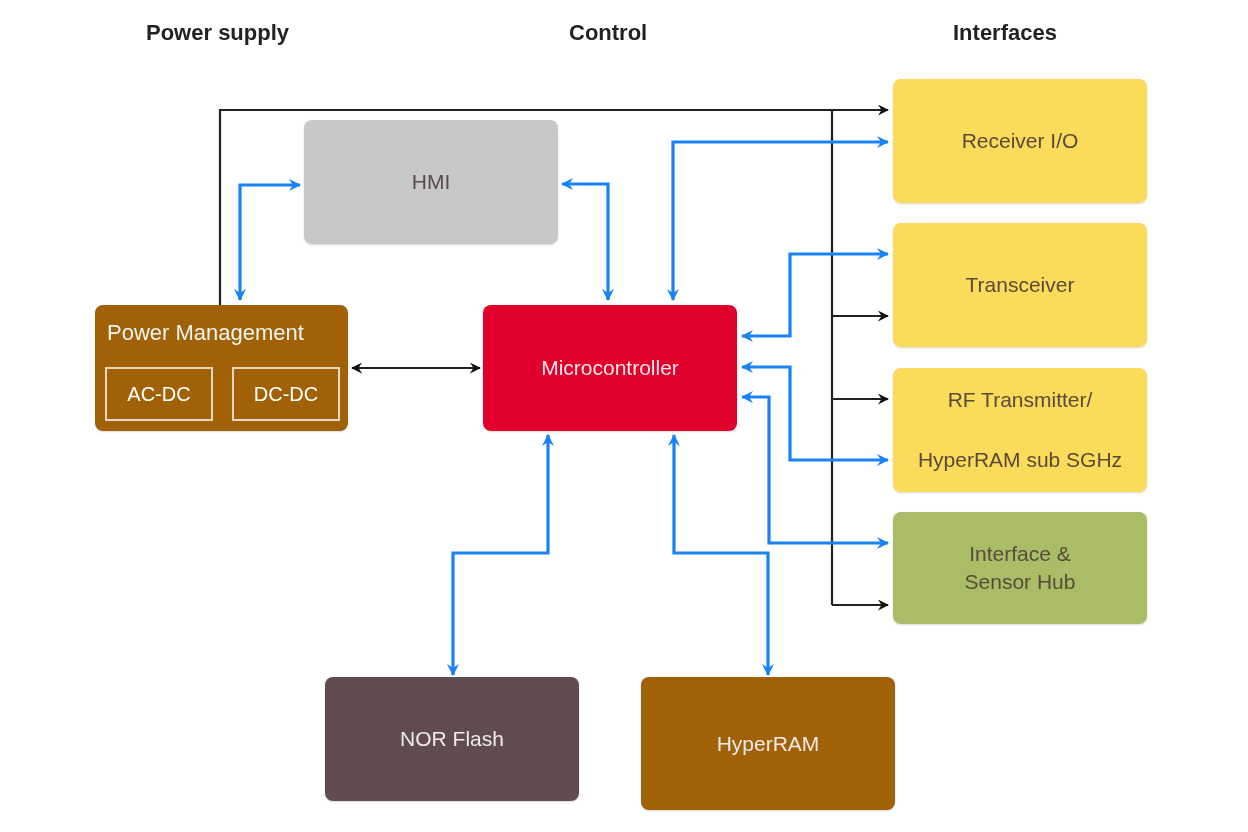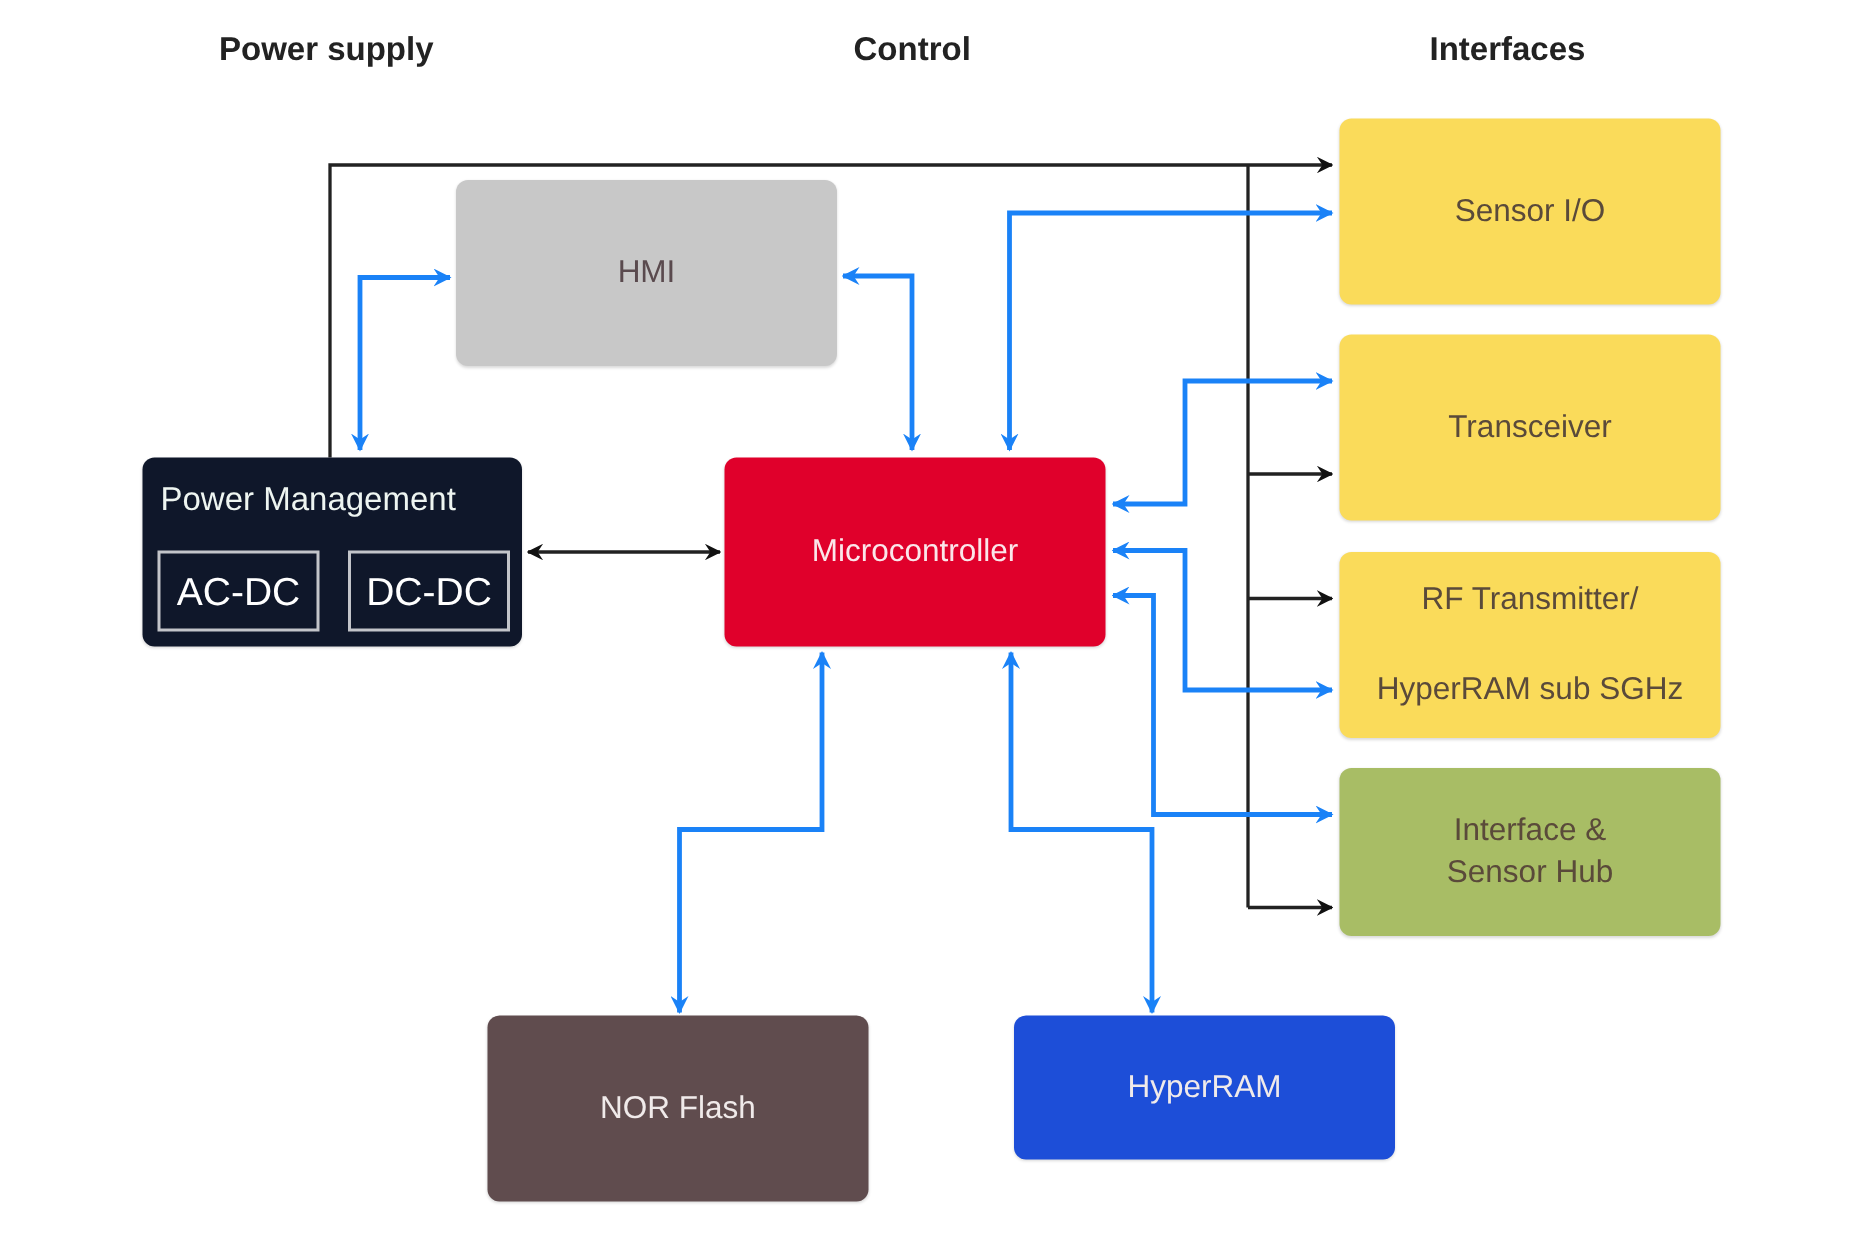--- a/index.html
+++ b/index.html
@@ -3,21 +3,21 @@
 <meta charset="utf-8">
 <style>
   html, body { margin: 0; padding: 0; background: #ffffff; }
   body { width: 1248px; height: 832px; position: relative; overflow: hidden;
          font-family: "Liberation Sans", sans-serif; }
   .hdr { position: absolute; top: 20px; font-size: 22px; color: #222; font-weight: bold; }
   .box { position: absolute; border-radius: 8px; display: flex; align-items: center;
          justify-content: center; text-align: center; font-size: 21px; line-height: 28px;
          box-shadow: 0 1px 2px rgba(0,0,0,0.15); }
   .sub { position: absolute; border: 2px solid rgba(255,255,255,0.75); color: #fff;
-         font-size: 26px; display: flex; align-items: center; justify-content: center; }
+         font-size: 20px; display: flex; align-items: center; justify-content: center; }
   svg { position: absolute; left: 0; top: 0; }
 </style>
 </head>
 <body>
 
 <div class="hdr" style="left:146px;">Power supply</div>
 <div class="hdr" style="left:569px;">Control</div>
 <div class="hdr" style="left:953px;">Interfaces</div>
 
 <svg width="1248" height="832">
@@ -48,47 +48,47 @@
     <path d="M742,397 L769,397 L769,543 L888,543" marker-start="url(#ab)" marker-end="url(#ab)"></path>
     <path d="M548,435 L548,553 L453,553 L453,675" marker-start="url(#ab)" marker-end="url(#ab)"></path>
     <path d="M674,435 L674,553 L768,553 L768,675" marker-start="url(#ab)" marker-end="url(#ab)"></path>
   </g>
 </svg>
 
 <div class="box" style="left:304px;top:120px;width:254px;height:124px;background:#c8c8c8;color:#5a4a4e;">
   <span>HMI</span>
 </div>
 
-<div class="box" style="left:95px;top:305px;width:253px;height:126px;background:#0f172a;color:#fff;display:block;">
+<div class="box" style="left:95px;top:305px;width:253px;height:126px;background:#a16207;color:#fff;display:block;">
   <div style="position:absolute;left:12px;top:14px;font-size:22px;color:#eef5f1;">Power Management</div>
   <div class="sub" style="left:10px;top:62px;width:104px;height:50px;">AC-DC</div>
   <div class="sub" style="left:137px;top:62px;width:104px;height:50px;">DC-DC</div>
 </div>
 
 <div class="box" style="left:483px;top:305px;width:254px;height:126px;background:#e0002b;color:#fbe6ea;">
   <span>Microcontroller</span>
 </div>
 
 <div class="box" style="left:893px;top:79px;width:254px;height:124px;background:#fadb5a;color:#5a4a3a;">
-  <span>Sensor I/O</span>
+  <span>Receiver I/O</span>
 </div>
 
 <div class="box" style="left:893px;top:223px;width:254px;height:124px;background:#fadb5a;color:#5a4a3a;">
   <span>Transceiver</span>
 </div>
 
 <div class="box" style="left:893px;top:368px;width:254px;height:124px;background:#fadb5a;color:#5a4a3a;flex-direction:column;gap:32px;">
   <span>RF Transmitter/</span>
   <span>HyperRAM sub SGHz</span>
 </div>
 
 <div class="box" style="left:893px;top:512px;width:254px;height:112px;background:#a8bd65;color:#5a4a3a;flex-direction:column;">
   <span>Interface &amp;</span>
   <span>Sensor Hub</span>
 </div>
 
 <div class="box" style="left:325px;top:677px;width:254px;height:124px;background:#604c4e;color:#f0eaea;">
   <span>NOR Flash</span>
 </div>
 
-<div class="box" style="left:641px;top:677px;width:254px;height:96px;background:#1d4ed8;color:#f0eaea;margin-left:35px;">
+<div class="box" style="left:641px;top:677px;width:254px;height:133px;background:#a16207;color:#f0eaea;">
   <span>HyperRAM</span>
 </div>
 
 </body></html>

